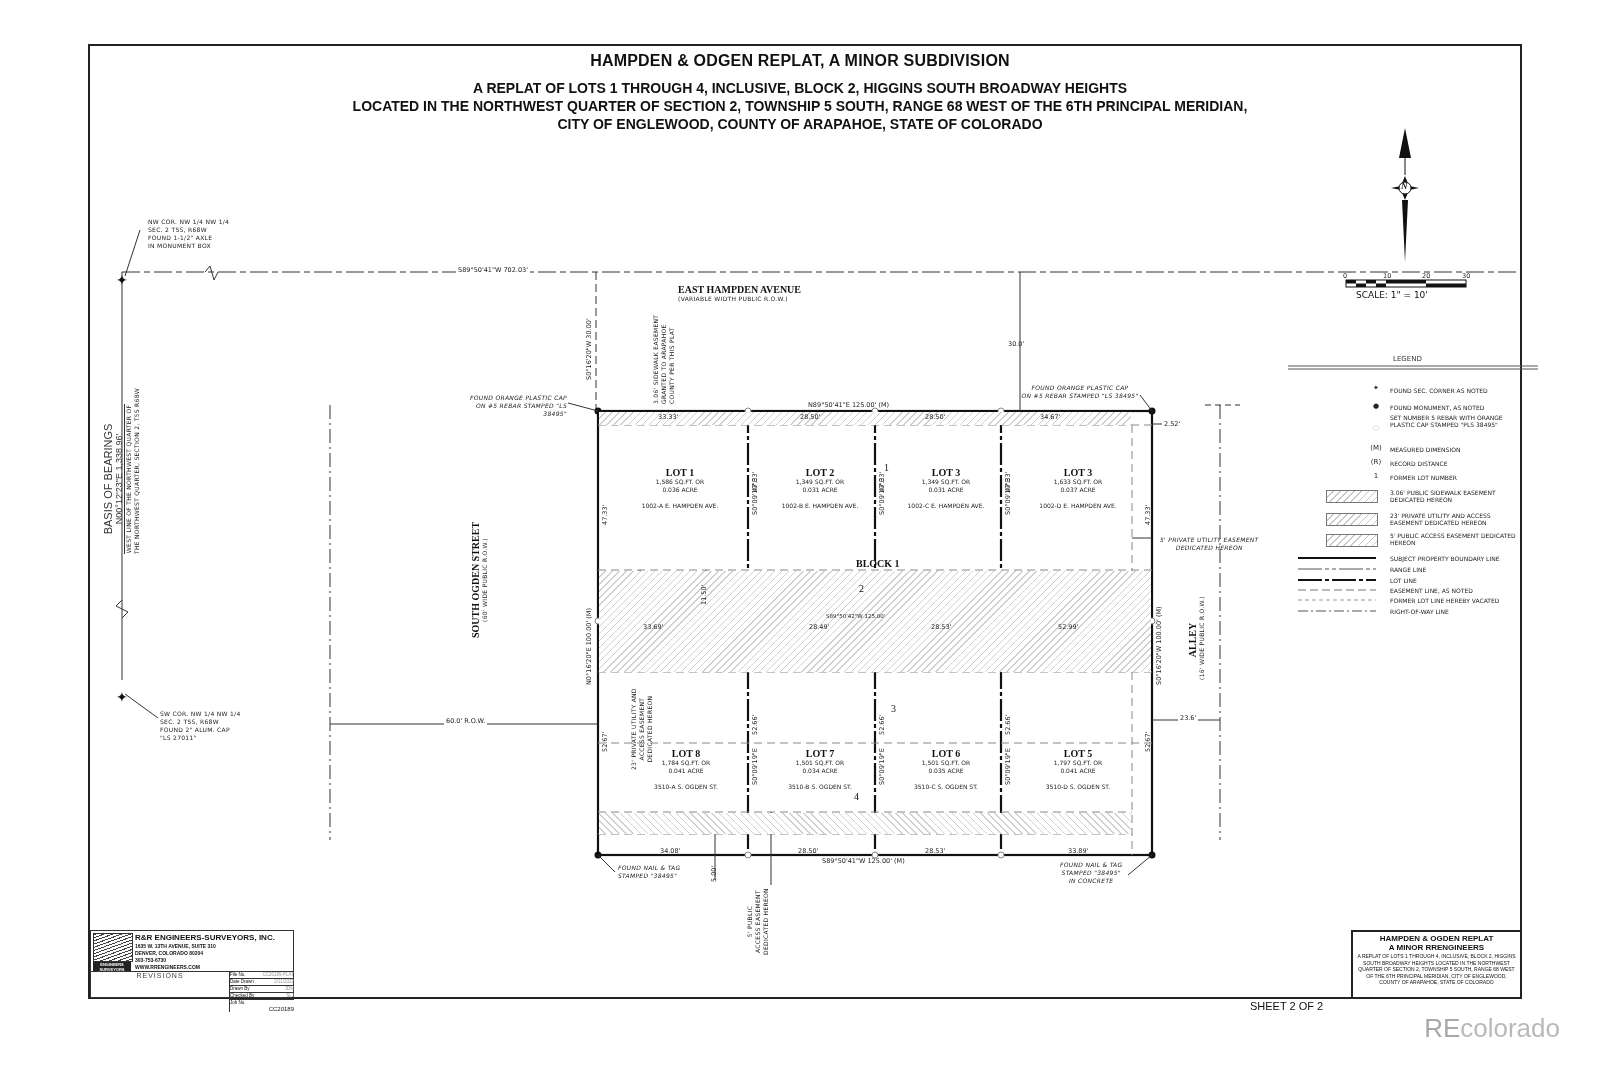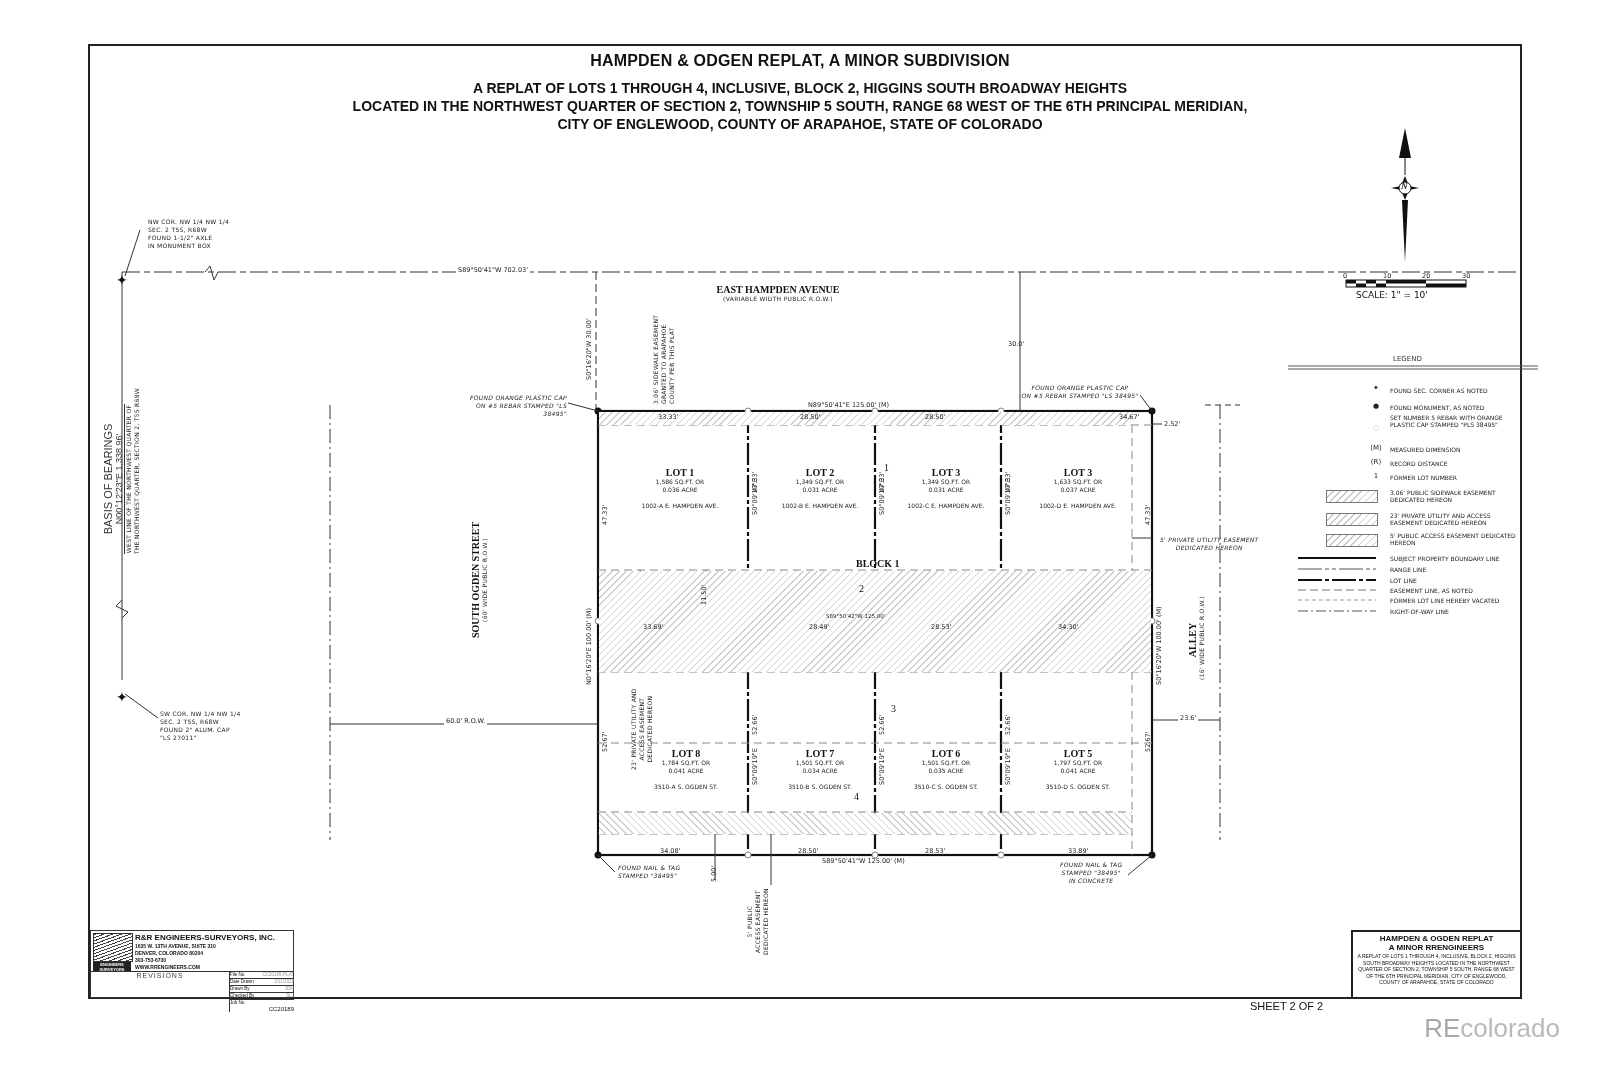--- a/index.html
+++ b/index.html
@@ -142,21 +142,21 @@
     <div>"LS 27011"</div>
 </div>
 
 <div class="abs rot" style="left:102px;top:554px;text-align:center;width:150px">
   <div style="font-size:11px;color:#333">BASIS OF BEARINGS</div>
   <div style="font-size:9px;color:#333;border-bottom:1px solid #333">N00°12'23"E 1,338.96'</div>
   <div class="sm">WEST LINE OF THE NORTHWEST QUARTER OF</div>
   <div class="sm">THE NORTHWEST QUARTER, SECTION 2, T5S R68W</div>
 </div>
 
-<div class="abs" style="left:678px;top:284px;text-align:center;width:200px">
+<div class="abs" style="left:678px;top:284px;text-align:left;width:200px">
   <div class="serif" style="font-size:10px">EAST HAMPDEN AVENUE</div>
   <div class="sm">(VARIABLE WIDTH PUBLIC R.O.W.)</div>
 </div>
 <div class="abs rot" style="left:470px;top:640px;text-align:center;width:120px">
   <div class="serif" style="font-size:10px">SOUTH OGDEN STREET</div>
   <div class="sm">(60' WIDE PUBLIC R.O.W.)</div>
 </div>
 <div class="abs rot" style="left:1187px;top:680px;text-align:center;width:80px">
   <div class="serif" style="font-size:10px">ALLEY</div>
   <div class="sm">(16' WIDE PUBLIC R.O.W.)</div>
@@ -172,25 +172,25 @@
 <div class="dim rot" style="left:1155px;top:685px">S0°16'20"W  100.00' (M)</div>
 <div class="dim" style="left:444px;top:717px;background:#fff;padding:0 2px">60.0' R.O.W.</div>
 <div class="dim" style="left:1178px;top:714px;background:#fff;padding:0 2px">23.6'</div>
 <div class="dim" style="left:1164px;top:420px">2.52'</div>
 <div class="dim rot" style="left:700px;top:605px">11.50'</div>
 <div class="dim rot" style="left:710px;top:882px">5.00'</div>
 
 <div class="dim" style="left:658px;top:413px">33.33'</div>
 <div class="dim" style="left:800px;top:413px">28.50'</div>
 <div class="dim" style="left:925px;top:413px">28.50'</div>
-<div class="dim" style="left:1119px;top:413px">34.67'</div>
+<div class="dim" style="left:1040px;top:413px">34.67'</div>
 <div class="dim" style="left:643px;top:623px">33.69'</div>
 <div class="dim" style="left:809px;top:623px">28.49'</div>
 <div class="dim" style="left:931px;top:623px">28.53'</div>
-<div class="dim" style="left:1058px;top:623px">34.30'</div>
+<div class="dim" style="left:1058px;top:623px">52.99'</div>
 <div class="dim" style="left:660px;top:847px">34.08'</div>
 <div class="dim" style="left:798px;top:847px">28.50'</div>
 <div class="dim" style="left:925px;top:847px">28.53'</div>
 <div class="dim" style="left:1068px;top:847px">33.89'</div>
 
 <div class="dim rot" style="left:751px;top:515px">S0°09'19"E</div>
 <div class="dim rot" style="left:878px;top:515px">S0°09'19"E</div>
 <div class="dim rot" style="left:1004px;top:515px">S0°09'19"E</div>
 <div class="dim rot" style="left:751px;top:785px">S0°09'19"E</div>
 <div class="dim rot" style="left:878px;top:785px">S0°09'19"E</div>

